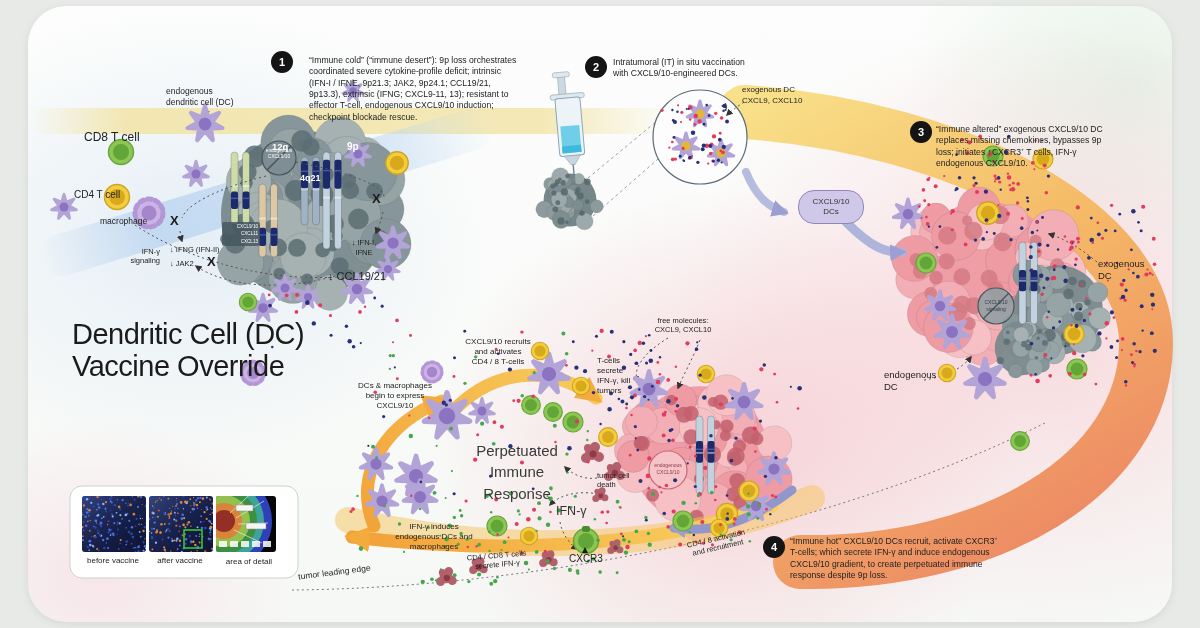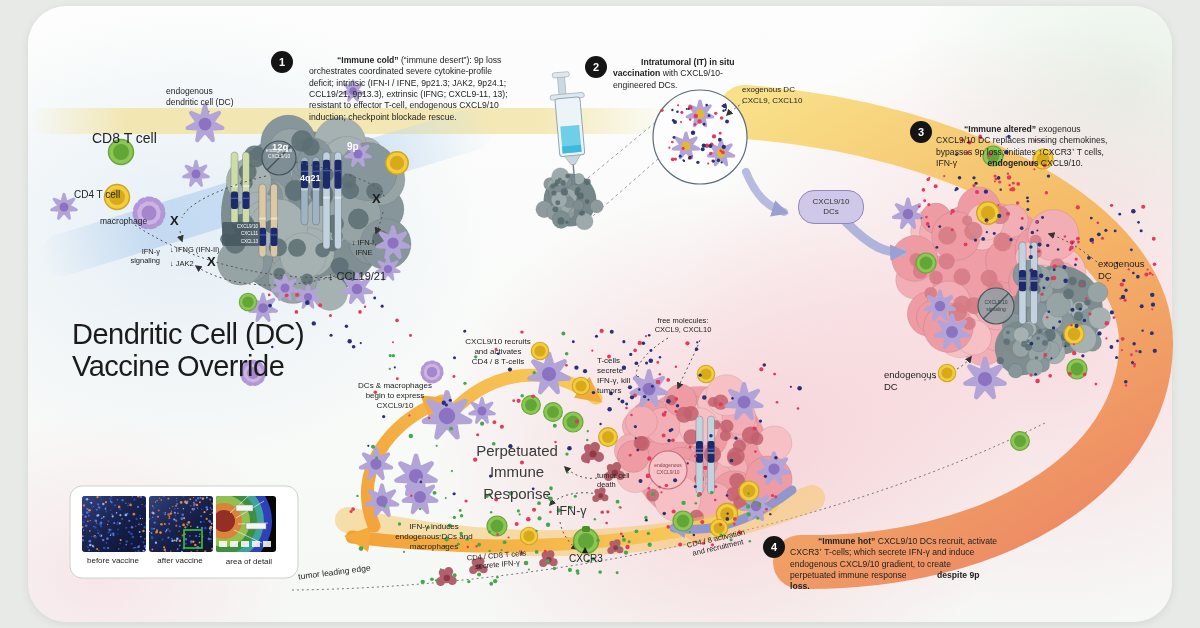--- a/index.html
+++ b/index.html
@@ -16,21 +16,21 @@
     box-shadow:0 2px 8px rgba(0,0,0,.08);}
   .wash{position:absolute;pointer-events:none;}
   .wash-yellow{left:30px;top:108px;width:640px;height:26px;border-radius:14px;
     background:linear-gradient(90deg,rgba(242,228,165,0),rgba(242,228,165,.85) 15%,rgba(242,228,165,.8) 80%,rgba(242,228,165,0));}
   .wash-blue{left:42px;top:240px;width:470px;height:42px;border-radius:22px;transform:rotate(-17deg);transform-origin:left center;
     background:linear-gradient(90deg,rgba(168,200,234,0),rgba(176,206,238,.65) 25%,rgba(186,214,242,.55) 75%,rgba(186,214,242,0));}
   svg#scene{position:absolute;left:0;top:0;pointer-events:none;}
   .lbl{position:absolute;white-space:pre-line;color:#222;line-height:1.25;pointer-events:none;}
   .c{text-align:center;} .r{text-align:right;} .b{font-weight:bold;margin-left:44px;}
   .step{position:absolute;font-size:8.6px;line-height:1.32;color:#222;pointer-events:none;}
-  .step b{font-weight:bold;margin-left:28px;}
+  .step b{font-weight:normal;}
   .stepnum{position:absolute;width:22px;height:22px;border-radius:50%;background:#141414;color:#fff;
     font-size:11px;font-weight:bold;display:flex;align-items:center;justify-content:center;}
   .pill{position:absolute;left:798px;top:190px;width:64px;height:32px;border-radius:16px;background:#cfc8e8;
     border:1.5px solid #9187bb;display:flex;align-items:center;justify-content:center;text-align:center;
     font-size:8px;line-height:1.2;color:#333;white-space:pre-line;}
   .xmark{position:absolute;font-size:13px;font-weight:800;color:#1c1c1c;}
 </style>
 </head>
 <body>
 
@@ -1555,21 +1555,21 @@
   <div class="step" style="left:613px;top:57px;width:140px"><b>Intratumoral (IT) in situ vaccination</b><span> with CXCL9/10-engineered DCs.</span></div>
 
   <div class="stepnum" style="left:910px;top:121px">3</div>
   <div class="step" style="left:936px;top:124px;width:182px"><b>“Immune altered”</b><span> exogenous CXCL9/10 DC replaces missing chemokines, bypasses 9p loss; initiates ↑CXCR3⁺ T cells, IFN-γ </span><b>endogenous</b><span> CXCL9/10.</span></div>
 
   <div class="stepnum" style="left:763px;top:536px">4</div>
   <div class="step" style="left:790px;top:536px;width:208px"><b>“Immune hot”</b><span> CXCL9/10 DCs recruit, activate CXCR3⁺ T-cells; which secrete IFN-γ and induce endogenous CXCL9/10 gradient, to create perpetuated immune response </span><b>despite 9p loss.</b></div>
 
   <div class="lbl" style="left:166px;top:86px;width:94px;font-size:8.5px">endogenous
 dendritic cell (DC)</div>
-  <div class="lbl" style="left:92px;top:130px;font-size:14px">CD8 T cell</div>
+  <div class="lbl" style="left:84px;top:130px;font-size:12px">CD8 T cell</div>
   <div class="lbl" style="left:74px;top:189px;font-size:10px">CD4 T cell</div>
   <div class="lbl" style="left:100px;top:216px;font-size:8.5px">macrophage</div>
 
   <div class="lbl b" style="left:228px;top:141px;font-size:9.5px;color:#fff">12q</div>
   <div class="lbl b" style="left:256px;top:173px;font-size:9px;color:#fff">4q21</div>
   <div class="lbl b" style="left:303px;top:141px;font-size:10px;color:#fff">9p</div>
   <div class="lbl r" style="left:222px;top:222px;width:34px;font-size:4.6px;line-height:1.6;color:#fff;background:rgba(70,85,95,.82);border-radius:2px;padding:1px 2px">CXCL9/10
 CXCL11
 CXCL13</div>
   <div class="lbl c" style="left:261px;top:148px;width:36px;font-size:4.8px;line-height:1.35;color:#fff">endogenous

